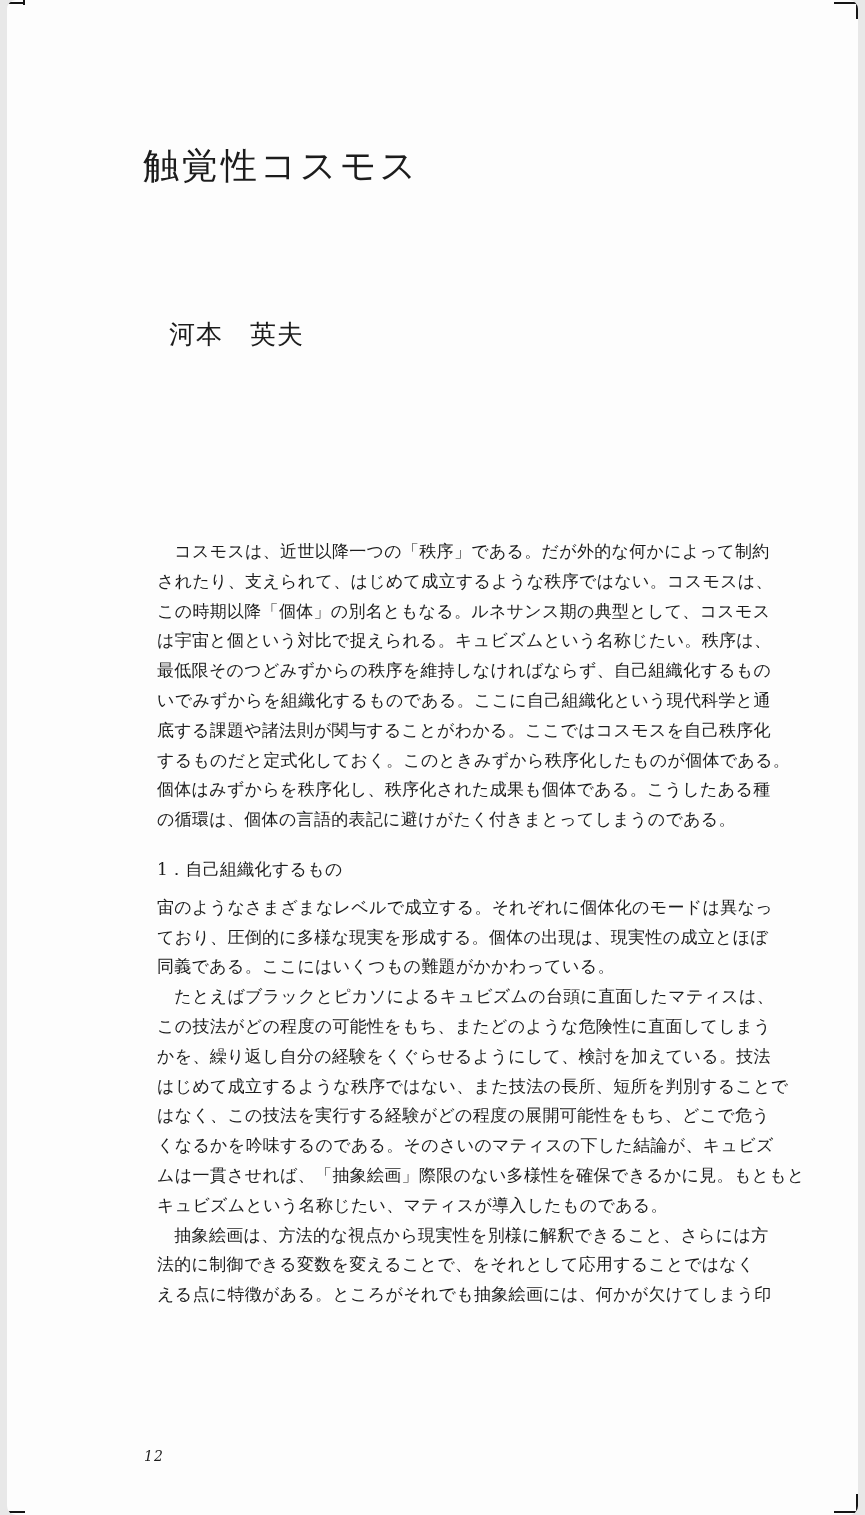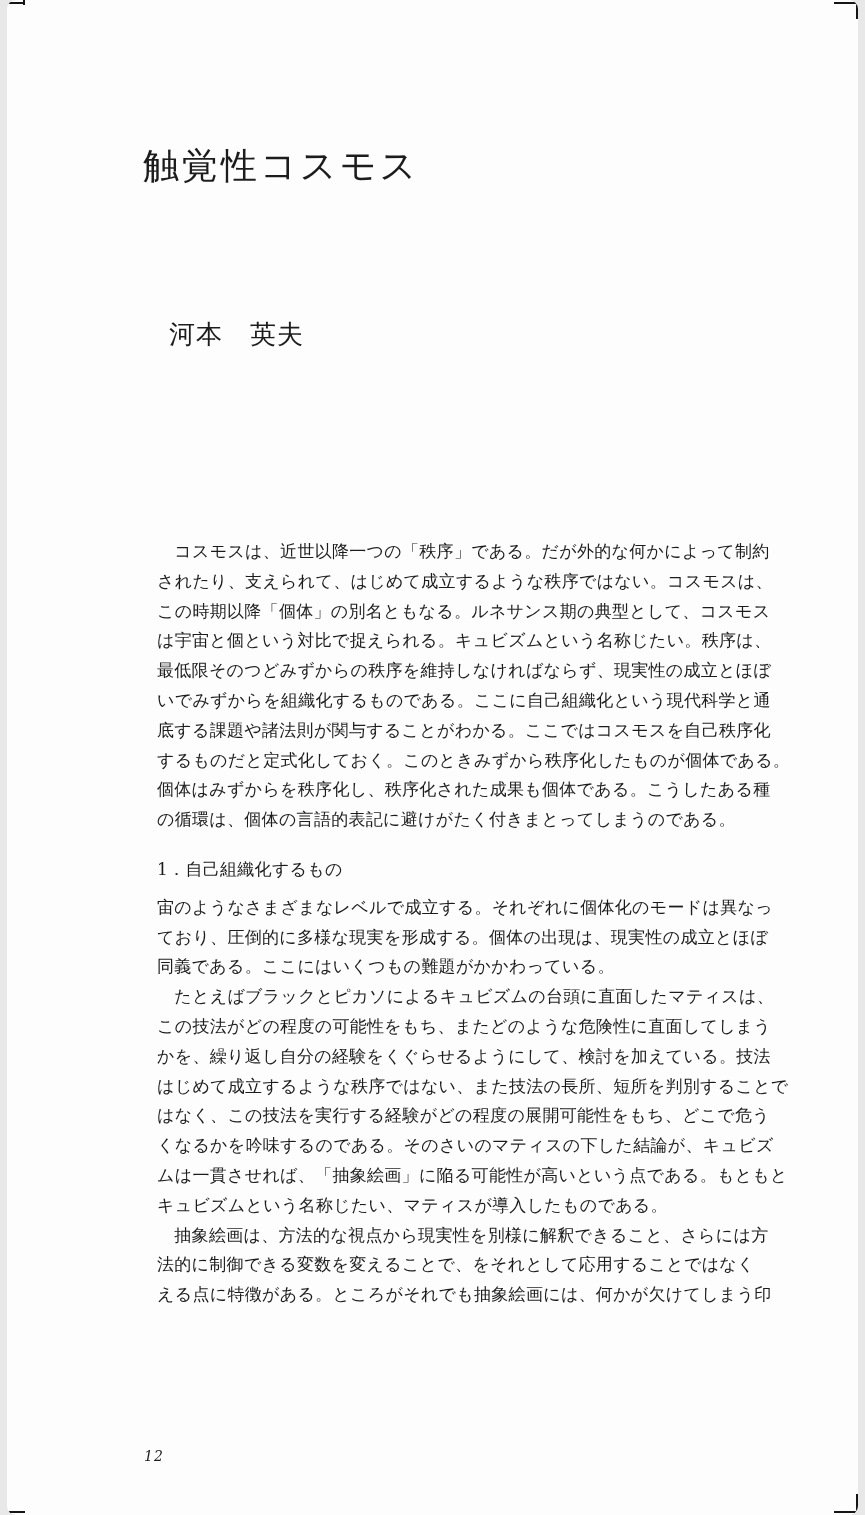--- a/index.html
+++ b/index.html
@@ -96,21 +96,21 @@
   <div class="doc-title">触覚性コスモス</div>
 
   <div class="doc-author">河本　英夫</div>
 
   <div class="body-text">
       <div class="section sec-paragraph">
         <div class="body-line">　コスモスは、近世以降一つの「秩序」である。だが外的な何かによって制約</div>
         <div class="body-line">されたり、支えられて、はじめて成立するような秩序ではない。コスモスは、</div>
         <div class="body-line">この時期以降「個体」の別名ともなる。ルネサンス期の典型として、コスモス</div>
         <div class="body-line">は宇宙と個という対比で捉えられる。キュビズムという名称じたい。秩序は、</div>
-        <div class="body-line">最低限そのつどみずからの秩序を維持しなければならず、現実性の成立とほぼ</div>
+        <div class="body-line">最低限そのつどみずからの秩序を維持しなければならず、自己組織化するもの</div>
         <div class="body-line">いでみずからを組織化するものである。ここに自己組織化という現代科学と通</div>
         <div class="body-line">底する課題や諸法則が関与することがわかる。ここではコスモスを自己秩序化</div>
         <div class="body-line">するものだと定式化しておく。このときみずから秩序化したものが個体である。</div>
         <div class="body-line">個体はみずからを秩序化し、秩序化された成果も個体である。こうしたある種</div>
         <div class="body-line">の循環は、個体の言語的表記に避けがたく付きまとってしまうのである。</div>
       </div>
       <div class="section sec-heading">
         <div class="heading-line">1．自己組織化するもの</div>
       </div>
       <div class="section sec-paragraph">
@@ -118,21 +118,21 @@
         <div class="body-line">ており、圧倒的に多様な現実を形成する。個体の出現は、現実性の成立とほぼ</div>
         <div class="body-line">同義である。ここにはいくつもの難題がかかわっている。</div>
       </div>
       <div class="section sec-paragraph">
         <div class="body-line">　たとえばブラックとピカソによるキュビズムの台頭に直面したマティスは、</div>
         <div class="body-line">この技法がどの程度の可能性をもち、またどのような危険性に直面してしまう</div>
         <div class="body-line">かを、繰り返し自分の経験をくぐらせるようにして、検討を加えている。技法</div>
         <div class="body-line">はじめて成立するような秩序ではない、また技法の長所、短所を判別することで</div>
         <div class="body-line">はなく、この技法を実行する経験がどの程度の展開可能性をもち、どこで危う</div>
         <div class="body-line">くなるかを吟味するのである。そのさいのマティスの下した結論が、キュビズ</div>
-        <div class="body-line">ムは一貫させれば、「抽象絵画」に陥る可能性が高いという点である。もともと</div>
+        <div class="body-line">ムは一貫させれば、「抽象絵画」際限のない多様性を確保できるかに見。もともと</div>
         <div class="body-line">キュビズムという名称じたい、マティスが導入したものである。</div>
       </div>
       <div class="section sec-paragraph">
         <div class="body-line">　抽象絵画は、方法的な視点から現実性を別様に解釈できること、さらには方</div>
         <div class="body-line">法的に制御できる変数を変えることで、をそれとして応用することではなく</div>
         <div class="body-line">える点に特徴がある。ところがそれでも抽象絵画には、何かが欠けてしまう印</div>
       </div>
     </div>
 
   <div class="page-number">12</div>

